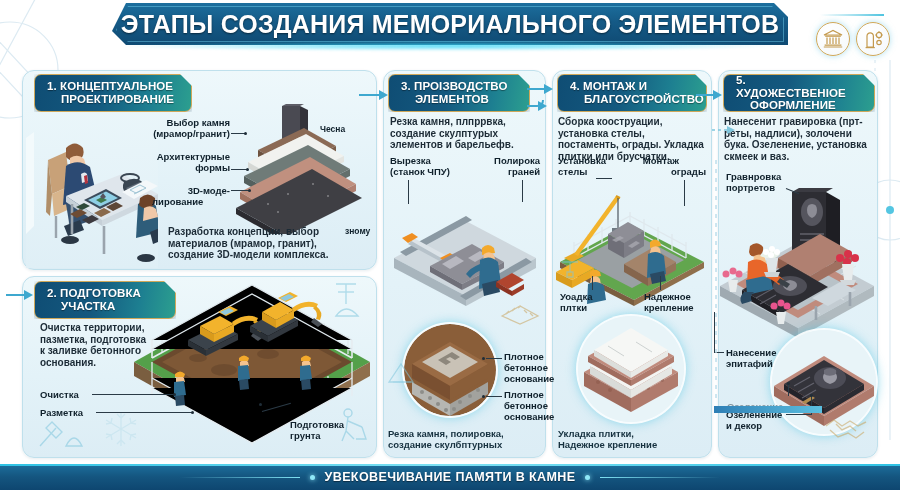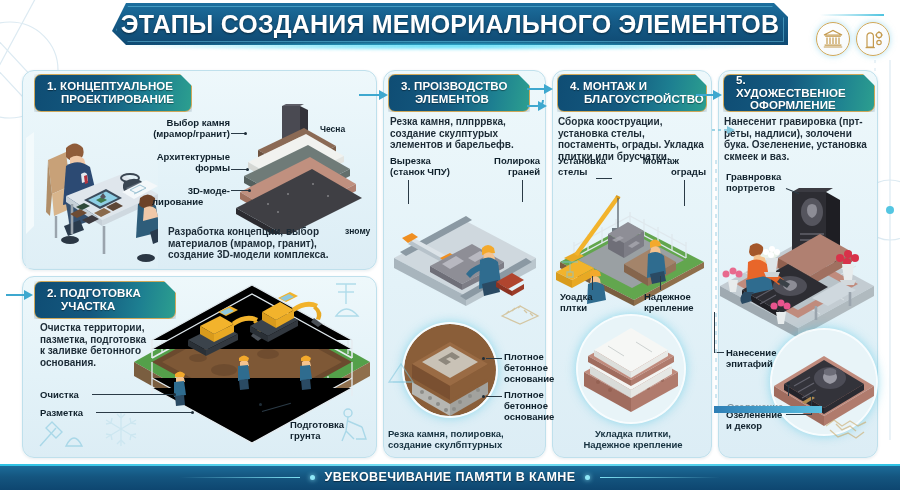--- a/index.html
+++ b/index.html
@@ -104,21 +104,21 @@
     color: #1c2b36; font-size: 10px; line-height: 11.6px; font-weight: bold;
   }
   .tiny-label {
     position: absolute; z-index: 5;
     color: #10212c; font-size: 9.5px; line-height: 10.8px; font-weight: bold;
   }
   .tiny-label.right { text-align: right; }
   .caption {
     position: absolute; z-index: 5;
     color: #16313f; font-size: 9.5px; line-height: 11px; font-weight: bold;
-    text-align: center;
+    text-align: left;
   }
   .leader { position: absolute; background: #2a3a46; height: 1px; z-index: 5; }
   .leader.v { width: 1px; height: auto; }
   .dot { position: absolute; width: 3px; height: 3px; border-radius: 50%; background: #1f2d38; z-index: 5; }
 
   
   .arrow { position: absolute; z-index: 7; }
   .arrow svg { display: block; }
 
   

